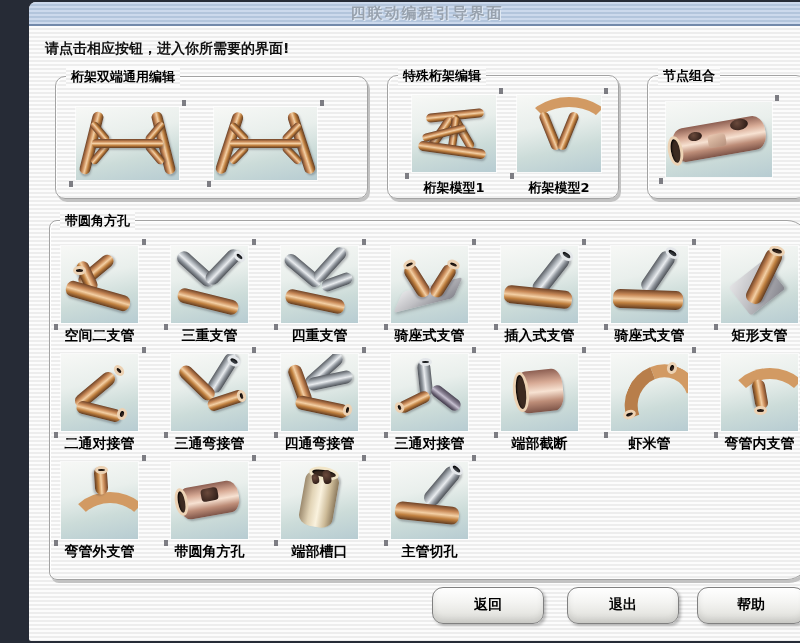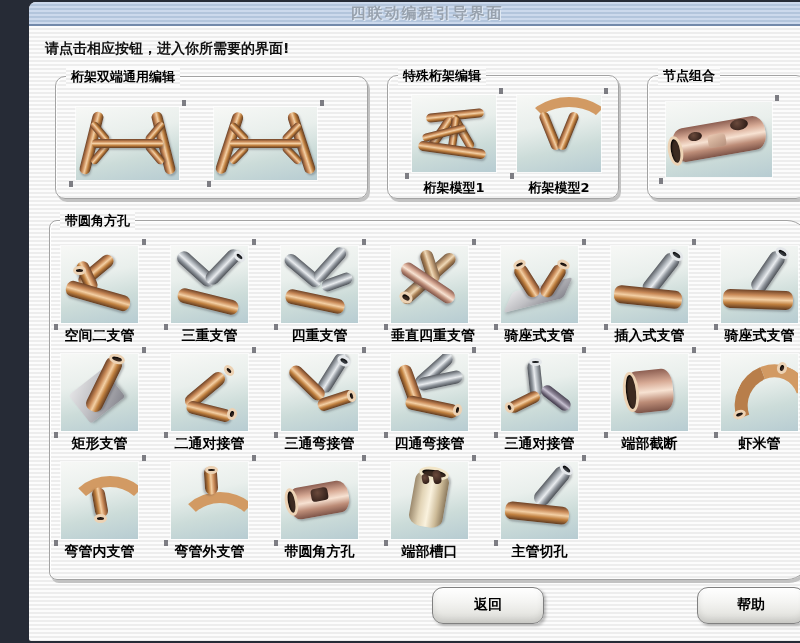--- a/index.html
+++ b/index.html
@@ -160,31 +160,20 @@
         <i class="b ag" style="left:0px;top:18px;width:44px;height:13px;transform:rotate(40deg)"></i>
         <i class="b ag" style="left:28px;top:12px;width:42px;height:13px;transform:rotate(-48deg)"></i>
         <i class="b ag" style="left:40px;top:30px;width:32px;height:12px;transform:rotate(-20deg)"></i>
         <i class="b cu" style="left:4px;top:48px;width:60px;height:15px;transform:rotate(12deg)"></i>
       </div>
       <span class="mk" style="left:81px;top:-7px"></span>
         <span class="mk" style="left:-7px;top:78px"></span>
       <div class="clabel">四重支管</div>
     </div>
 
-    <div class="cell">
-      <div class="tile">
-        <i class="b tan" style="left:2px;top:26px;width:70px;height:13px;transform:rotate(-42deg)"></i>
-        <i class="b tan" style="left:22px;top:14px;width:34px;height:13px;transform:rotate(72deg)"></i>
-        <i class="b pk" style="left:6px;top:30px;width:62px;height:14px;transform:rotate(34deg)"></i>
-        <i class="rim" style="left:8px;top:46px;width:14px;height:11px;transform:rotate(34deg)"></i>
-      </div>
-      <span class="mk" style="left:81px;top:-7px"></span>
-        <span class="mk" style="left:-7px;top:78px"></span>
-      <div class="clabel">垂直四重支管</div>
-    </div>
 
 
     <div class="cell">
       <div class="tile">
         <i class="b plate" style="left:6px;top:40px;width:62px;height:18px;transform:rotate(-14deg) skewX(-38deg)"></i>
         <i class="b cu" style="left:8px;top:28px;width:36px;height:14px;transform:rotate(58deg)"></i>
         <i class="b cu" style="left:34px;top:28px;width:36px;height:14px;transform:rotate(-58deg)"></i>
         <i class="rim" style="left:12px;top:14px;width:13px;height:9px;transform:rotate(-24deg)"></i>
         <i class="rim" style="left:56px;top:14px;width:13px;height:9px;transform:rotate(24deg)"></i>
       </div>
@@ -351,14 +340,15 @@
         <i class="b cu" style="left:4px;top:42px;width:64px;height:18px;transform:rotate(6deg)"></i>
       </div>
       <span class="mk" style="left:81px;top:-7px"></span>
         <span class="mk" style="left:-7px;top:78px"></span>
       <div class="clabel">主管切孔</div>
     </div>
 
   </div>
 
   <div class="btn" style="left:403px;top:585px;width:110px;">返回</div>
+  <div class="btn" style="left:538px;top:585px;width:110px;">退出</div>
   <div class="btn" style="left:668px;top:585px;width:106px;">帮助</div>
 </div>
 
 </body></html>

